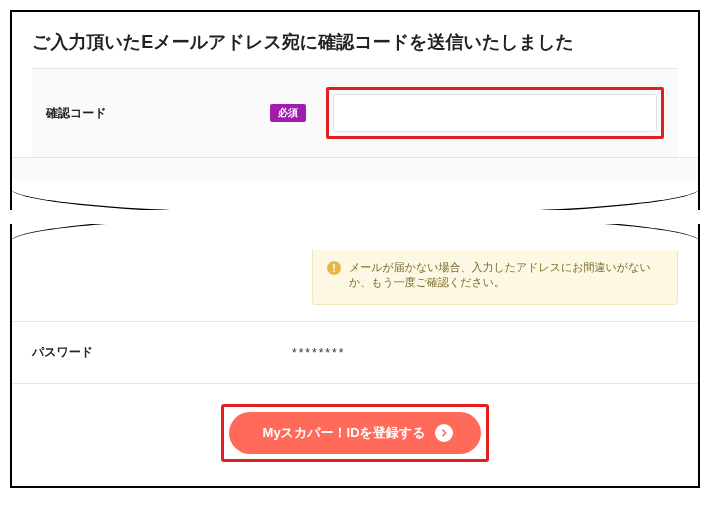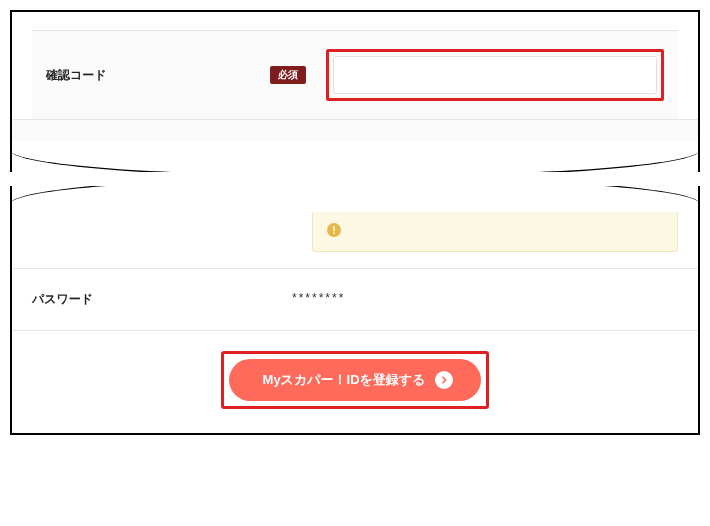--- a/index.html
+++ b/index.html
@@ -41,21 +41,21 @@
     align-items: center;
     gap: 10px;
   }
   .label-text {
     font-size: 12px;
     font-weight: 700;
     color: #222;
   }
   .req-badge {
     display: inline-block;
-    background: #7f1d1d;
+    background: #a21caf;
     color: #fff;
     font-size: 10px;
     font-weight: 700;
     padding: 2px 8px;
     border-radius: 2px;
     margin-left: auto;
   }
   .field-col {
     flex: 1;
     padding-left: 20px;
@@ -137,20 +137,21 @@
     width:14px; height:14px; flex:0 0 14px;
     border-radius:50%;
     background:#e6b84c;
     color:#fff;
     font-size:10px; font-weight:700;
     display:flex;align-items:center;justify-content:center;
     margin-top:1px;
   }
   .pw-row {
     display:flex;
+    align-items:center;
     border-top:1px solid #e5e5e5;
     border-bottom:1px solid #e5e5e5;
     padding: 22px 20px;
     margin-top: 16px;
   }
   .pw-row .label-text { width:260px; display:block;}
   .pw-value {
     font-size: 12px;
     color:#333;
     letter-spacing: 2px;
@@ -186,20 +187,21 @@
     display:flex;align-items:center;justify-content:center;
   }
   .chevron-circle.orange { color:#ff6a5a; }
   svg.chev { width:8px;height:8px; }
 </style>
 </head>
 <body>
 
 <div class="panel top">
   <div class="inner">
+    <h1>ご入力頂いたEメールアドレス宛に確認コードを送信いたしました</h1>
 
     <div class="row">
       <div class="label-col">
         <span class="label-text">確認コード</span>
         <span class="req-badge">必須</span>
       </div>
       <div class="field-col">
         <div class="highlight blurred">
           <input type="text" class="text-input" value="" style="">
         </div>
@@ -209,20 +211,21 @@
   </div>
   <div class="cutrow">&nbsp;</div>
   <div class="torn-bottom"></div>
 </div>
 
 <div class="panel bottom">
   <div class="torn-top"></div>
 
   <div class="notice">
     <span class="warn-icon">!</span>
+    <span>メールが届かない場合、入力したアドレスにお間違いがないか、もう一度ご確認ください。</span>
   </div>
 
   <div class="pw-row">
     <span class="label-text">パスワード</span>
     <span class="pw-value">********</span>
   </div>
 
   <div class="actions">
     <div class="primary-wrap">
       <button class="btn-primary">

